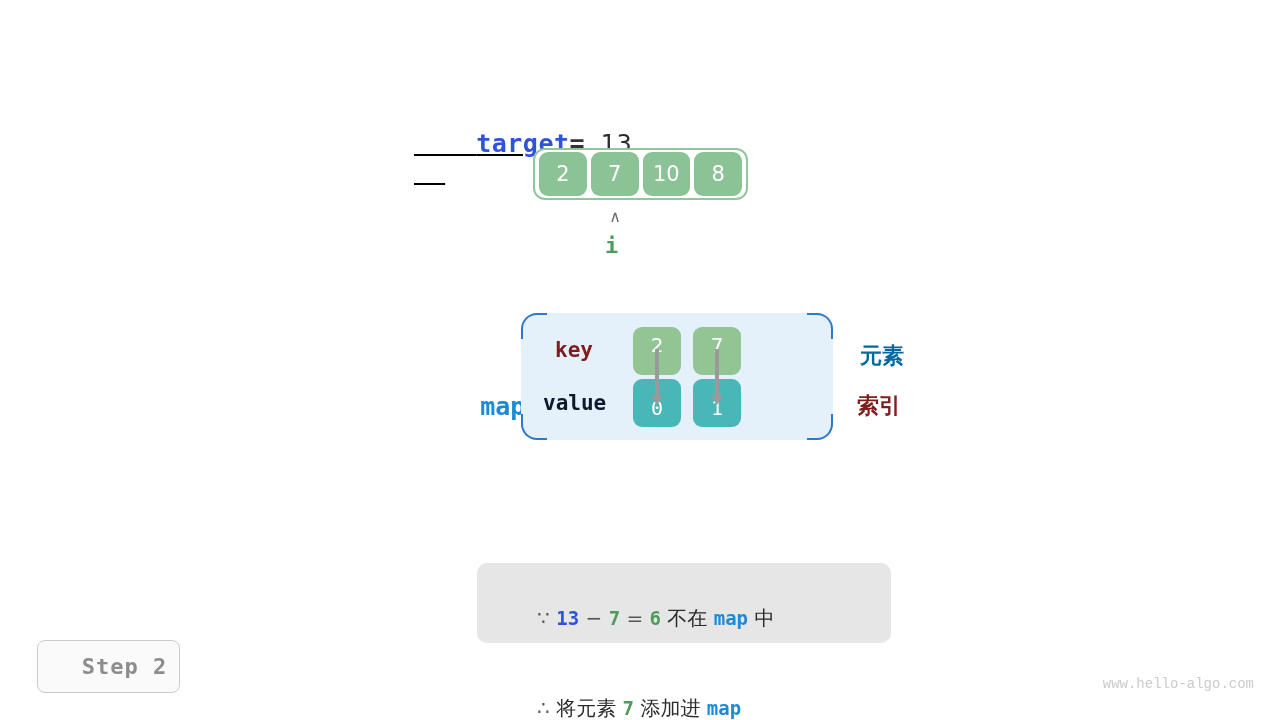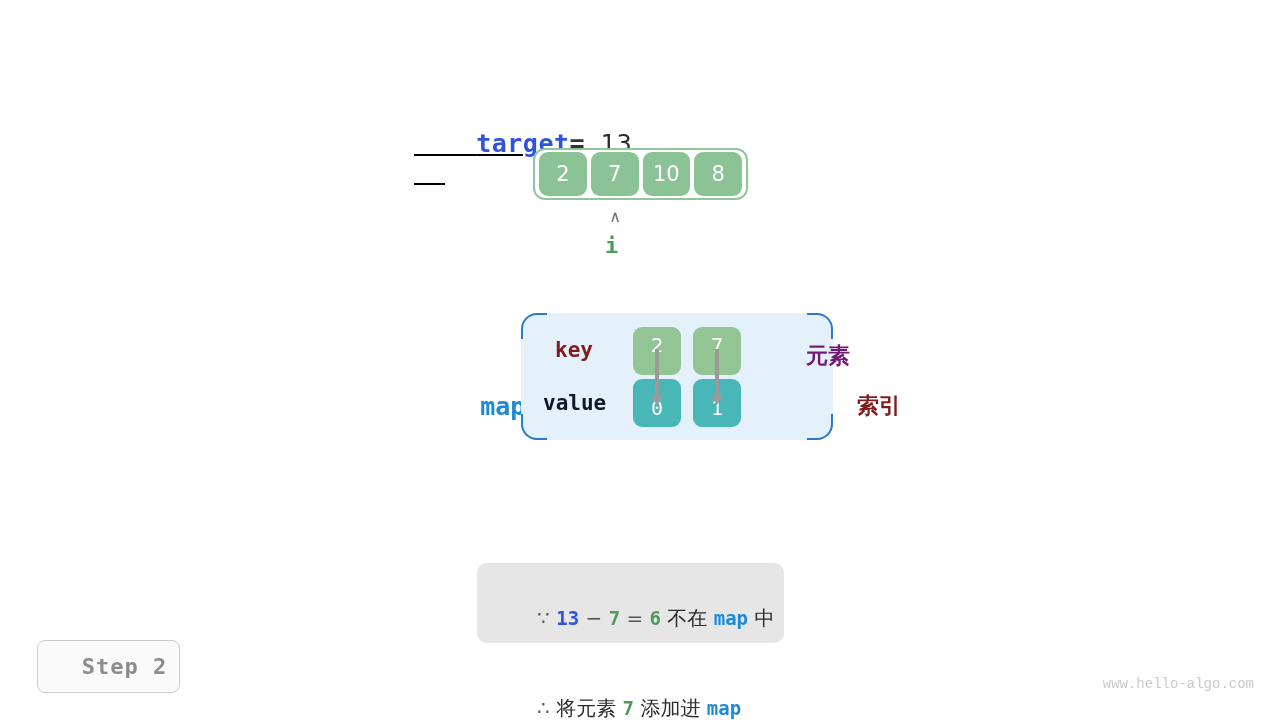--- a/index.html
+++ b/index.html
@@ -115,35 +115,35 @@
     position: absolute; left: 22px; top: 22px;
     width: 4px; height: 48px; background: #9a9a9a;
   }
   .map-arrow::after {
     content: ""; position: absolute; left: -4px; bottom: -8px;
     border-left: 6px solid transparent; border-right: 6px solid transparent;
     border-top: 9px solid #9a9a9a;
   }
 
   .side-label { position: absolute; font-size: 22px; font-weight: bold; }
-  #side-element { left: 806px; top: 341px; color: #701a75; }
+  #side-element { left: 860px; top: 341px; color: #0369a1; }
   #side-index   { left: 857px; top: 391px; color: #7f1d1d; }
 
   
   #caption {
     position: absolute; left: 494px; top: 513px;
     font-size: 21px; color: #2b2b2b; white-space: pre;
   }
   #caption .var { color: #4F9B5B; font-weight: bold;
                   font-family: "DejaVu Sans Mono", monospace; font-size: 20px; }
 
   
   #explain-box {
     position: absolute; left: 477px; top: 563px;
-    width: 307px; height: 80px;
+    width: 414px; height: 80px;
     background: #E6E6E6; border-radius: 10px;
     padding: 10px 22px;
   }
   .explain-line {
     font-size: 20px; color: #2b2b2b; white-space: pre; line-height: 30px;
   }
   .explain-line .sym { color: #555555; }
   .explain-line .blue { color: #2F53D9; font-weight: bold;
                         font-family: "DejaVu Sans Mono", monospace; font-size: 19px; }
   .explain-line .green { color: #4F9B5B; font-weight: bold;

